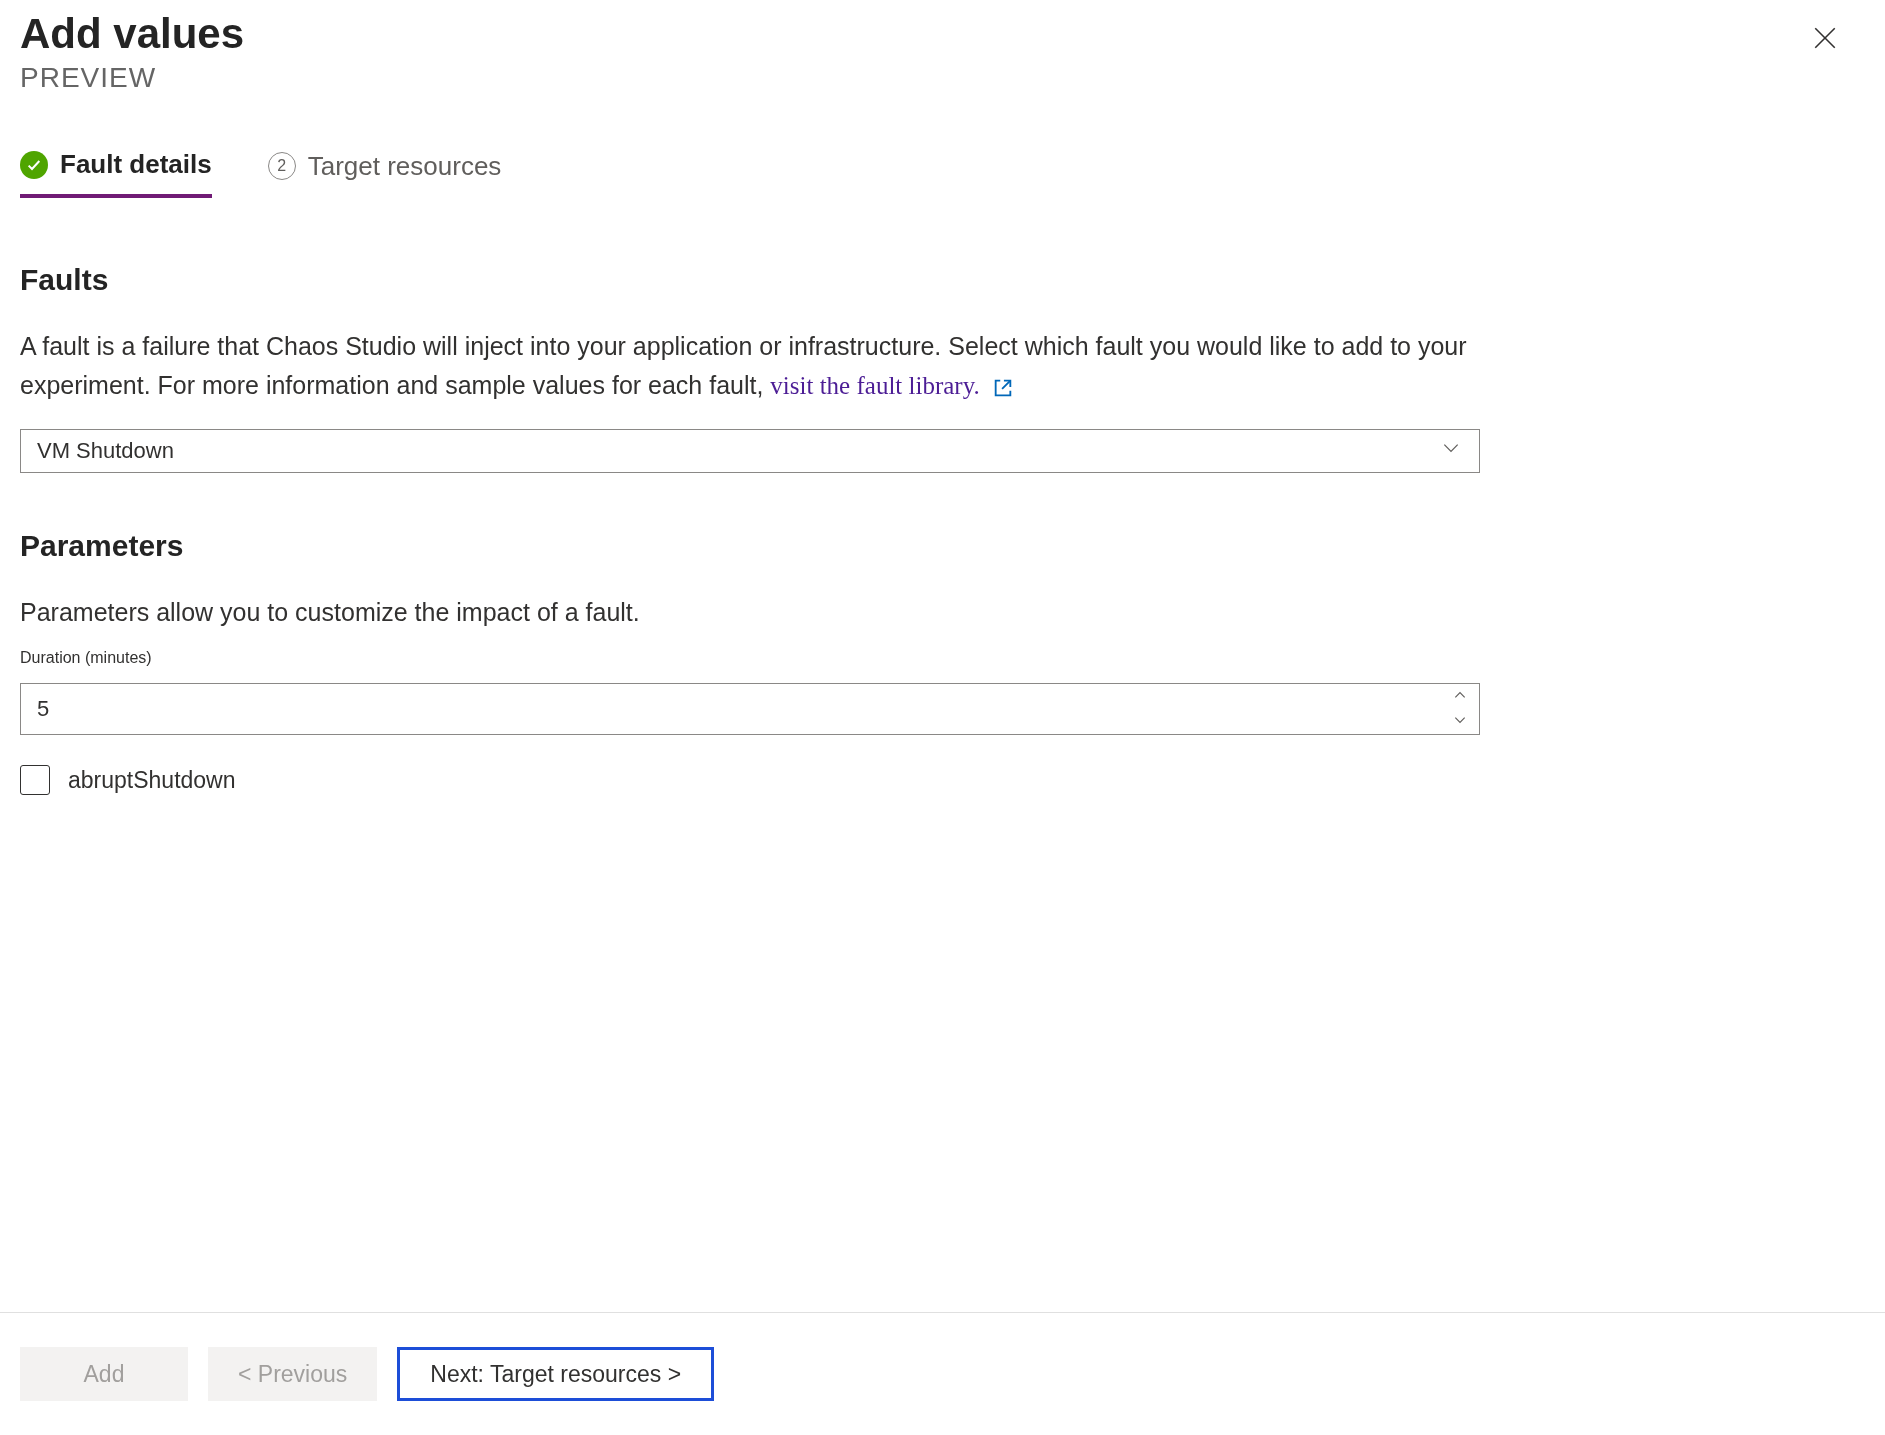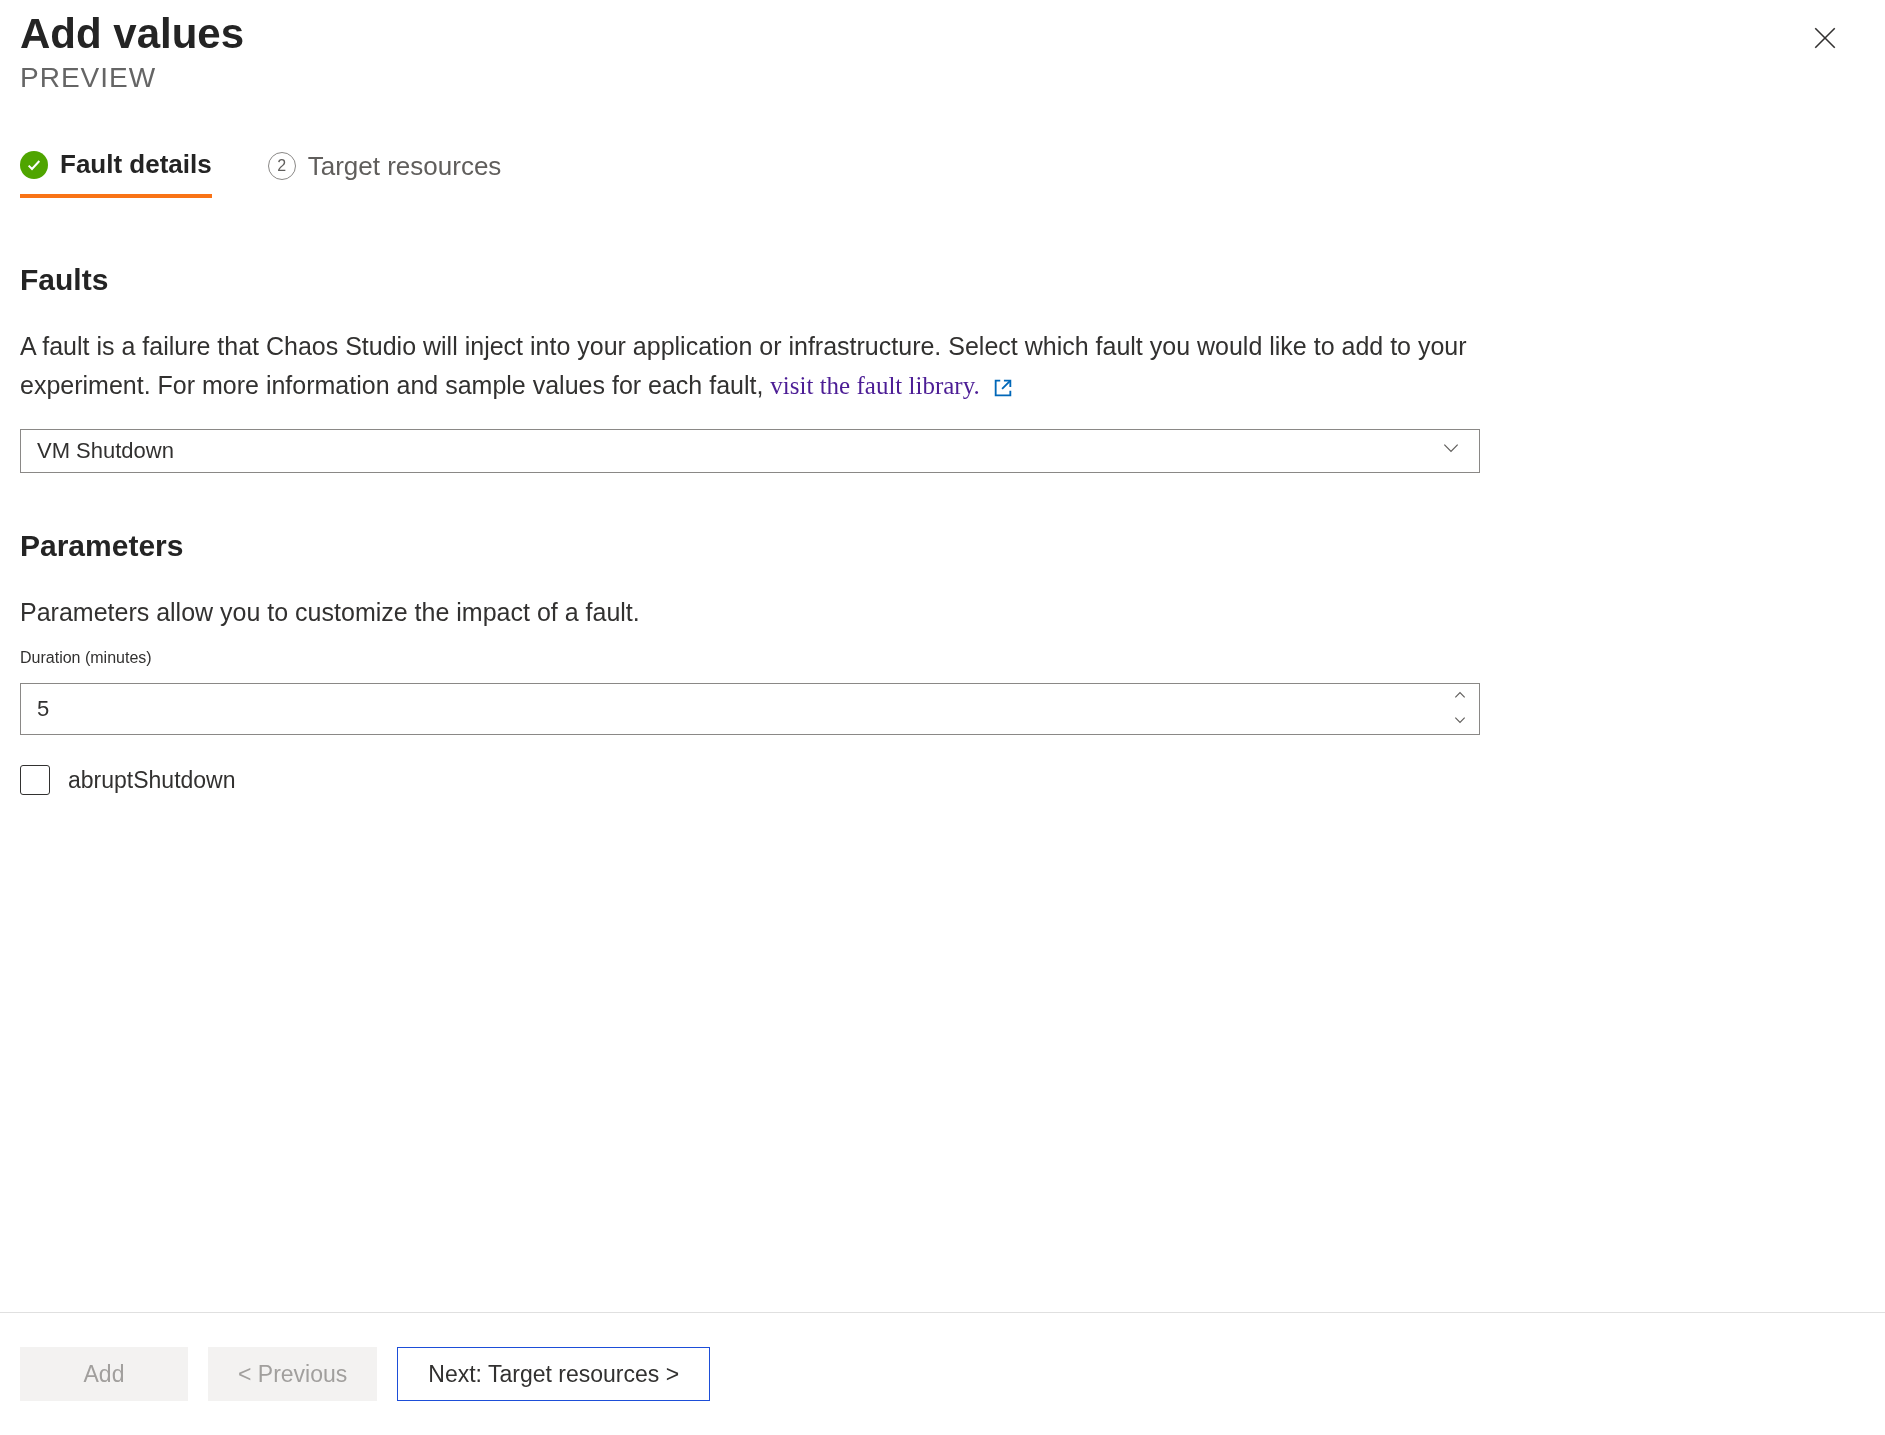--- a/index.html
+++ b/index.html
@@ -51,21 +51,21 @@
   .tab {
     display: flex; align-items: center; gap: 12px;
     padding-bottom: 14px;
     cursor: pointer;
     font-size: 26px;
     color: #605e5c;
   }
   .tab.active {
     color: #242424;
     font-weight: 600;
-    border-bottom: 4px solid #f97316;
+    border-bottom: 4px solid #701a75;
     margin-bottom: -1px;
   }
   .step-badge {
     width: 28px; height: 28px;
     border-radius: 50%;
     display: flex; align-items: center; justify-content: center;
     flex-shrink: 0;
   }
   .step-badge.done {
     background: #4fa500;
@@ -190,21 +190,21 @@
   }
   .btn.disabled {
     background: #f3f2f1;
     color: #a19f9d;
     border: none;
     cursor: default;
   }
   .btn.default {
     background: white;
     color: #323130;
-    border: 1px solid #1d4ed8;
+    border: 3px solid #1d4ed8;
   }
 </style>
 </head>
 <body>
 
 <div class="panel">
 
   <div class="header">
     <h1 class="title">Add values</h1>
     <div class="preview-tag">PREVIEW</div>

